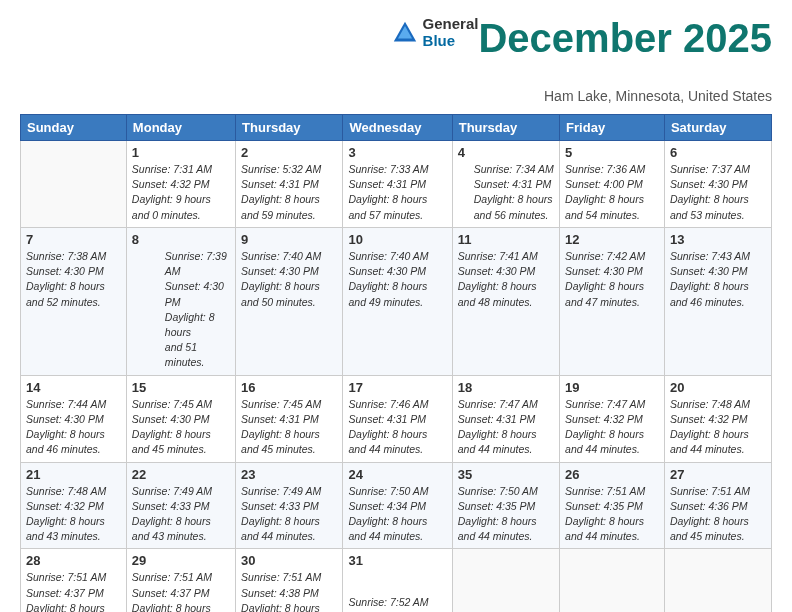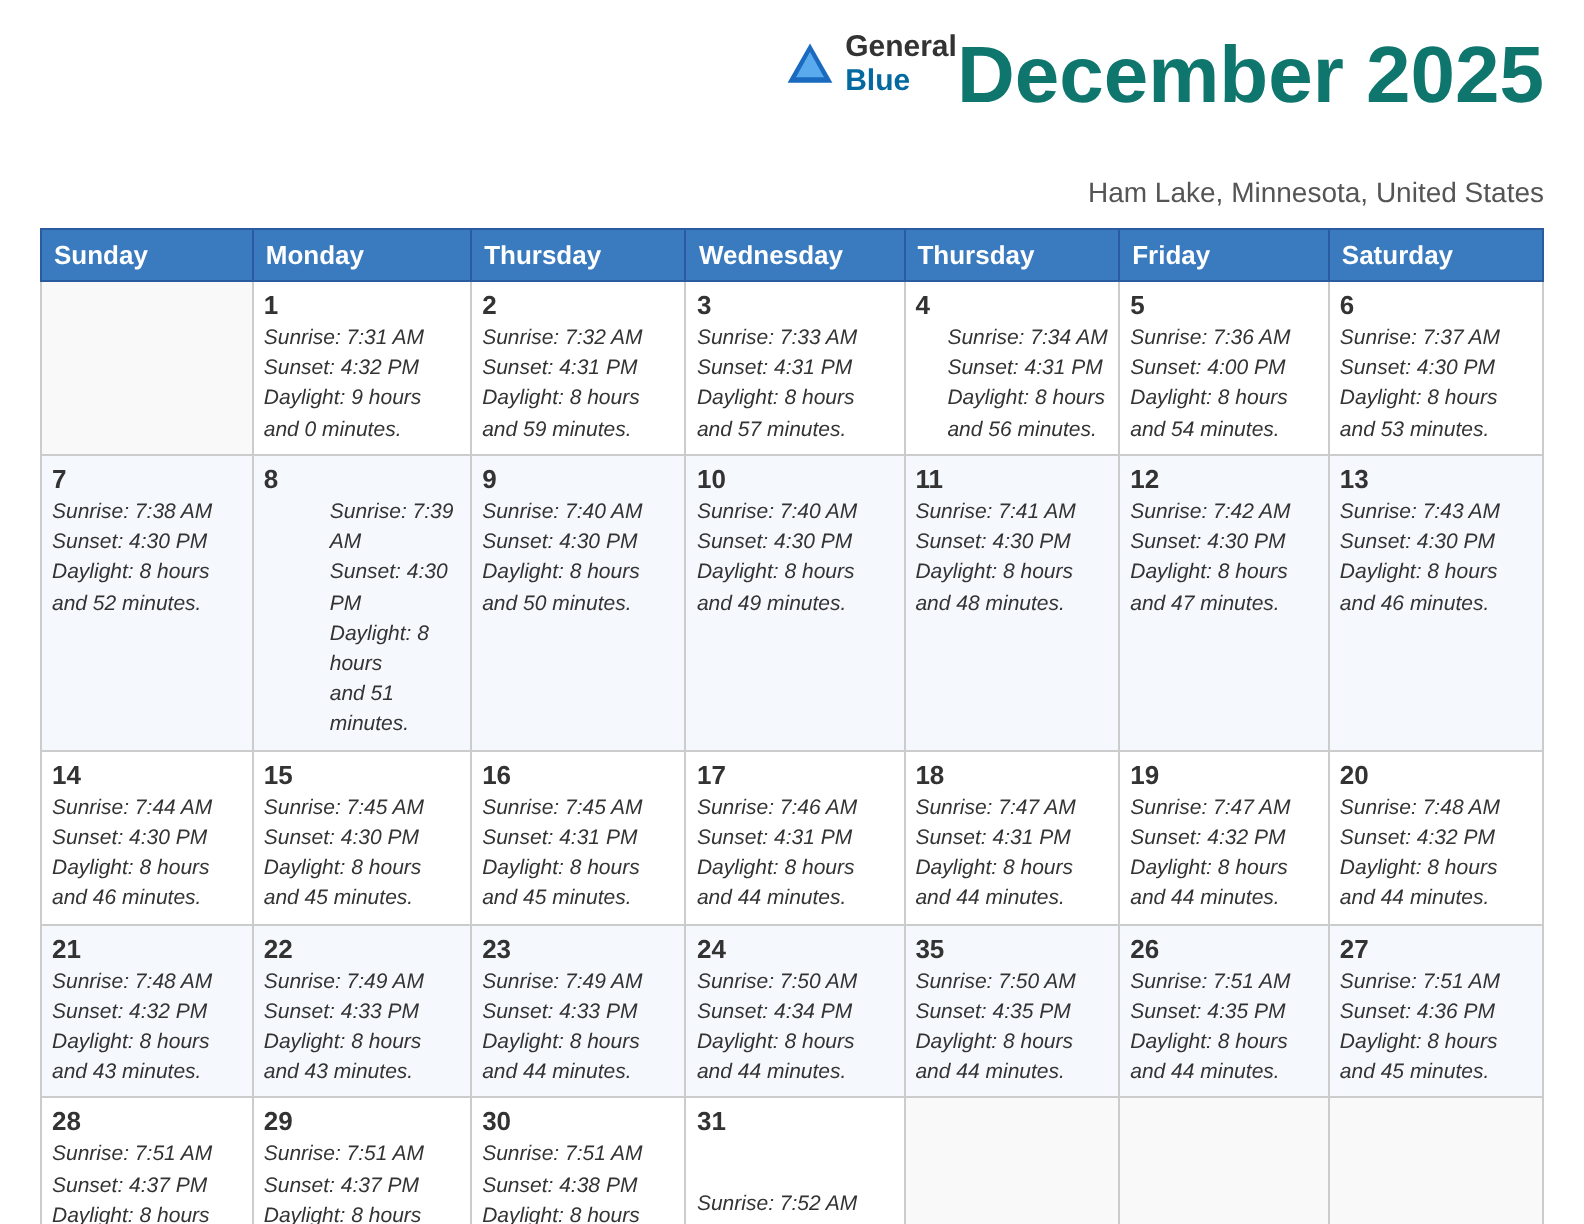--- a/index.html
+++ b/index.html
@@ -140,21 +140,21 @@
           <td class="empty-cell"></td>
           <td>
             <span class="day-number">1</span>
             <div class="day-info" style="white-space: pre-line;">Sunrise: 7:31 AM
 Sunset: 4:32 PM
 Daylight: 9 hours
 and 0 minutes.</div>
           </td>
           <td>
             <span class="day-number">2</span>
-            <div class="day-info" style="white-space: pre-line;">Sunrise: 7:32 AM
+            <div class="day-info" style="white-space: pre-line;">Sunrise: 5:32 AM
 Sunset: 4:31 PM
 Daylight: 8 hours
 and 59 minutes.</div>
           </td>
           <td>
             <span class="day-number">3</span>
             <div class="day-info" style="white-space: pre-line;">Sunrise: 7:33 AM
 Sunset: 4:31 PM
 Daylight: 8 hours
 and 57 minutes.</div>

